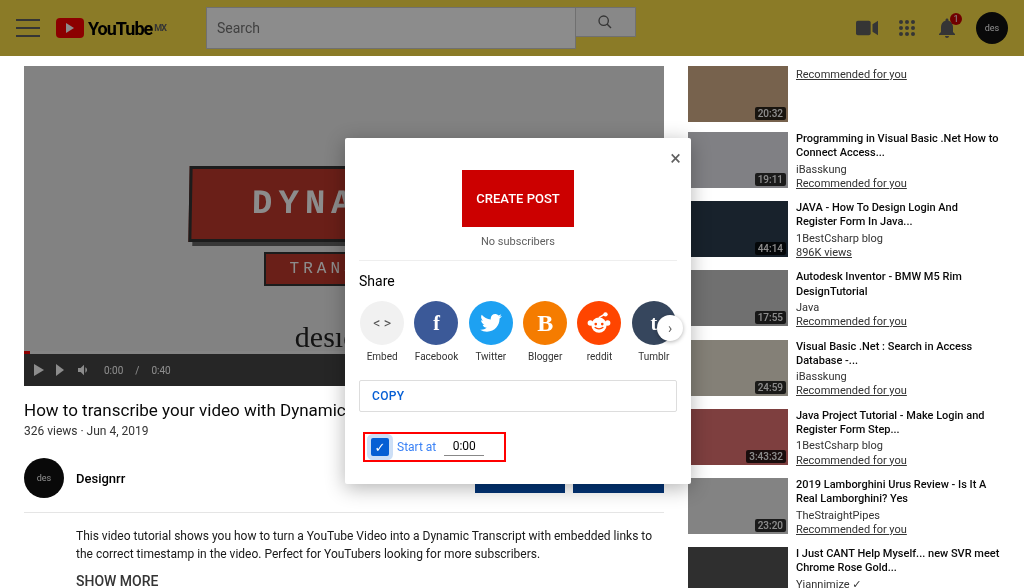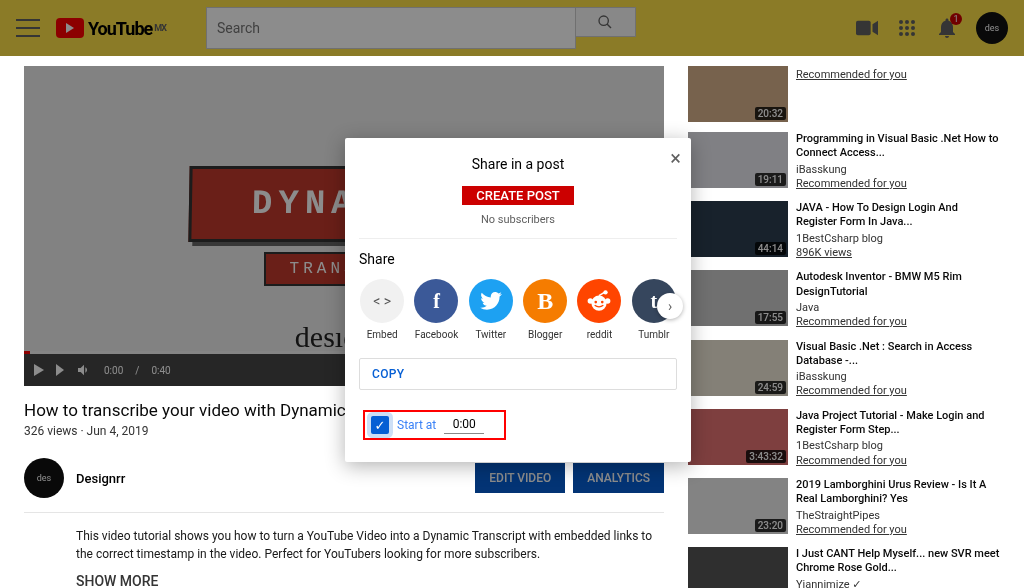--- a/index.html
+++ b/index.html
@@ -49,21 +49,21 @@
   .reco { display:flex; margin-bottom:10px; cursor:pointer; }
   .thumb { width:100px; height:56px; background:#ddd; position:relative; flex-shrink:0; margin-right:8px; display:flex; align-items:center; justify-content:center; font-size:8px; color:#888; overflow:hidden; }
   .dur { position:absolute; right:2px; bottom:2px; background:rgba(0,0,0,0.8); color:#fff; font-size:10px; padding:1px 3px; border-radius:2px; font-weight:500; }
   .rinfo { font-size:11px; line-height:1.3; }
   .rtitle { font-weight:500; color:#111; display:-webkit-box; -webkit-line-clamp:2; -webkit-box-orient:vertical; overflow:hidden; }
   .rchan { color:#606060; margin-top:2px; }
   .rsub { color:#606060;text-decoration:underline; }
   .modal { position:absolute; left:345px; top:138px; width:346px; background:#fff; border-radius:2px; box-shadow:0 4px 20px rgba(0,0,0,0.3); padding:18px 14px 16px; z-index:10; }
   .modal h3 { font-size:14px; font-weight:400; text-align:center; }
   .close { position:absolute; right:10px; top:10px; cursor:pointer; color:#606060; font-size:20px; line-height:1; }
-  .createbtn { display:block; margin:14px auto 8px; background:#cc0000; color:#fff; border:none; padding:2px 14px; font-size:13px; font-weight:500; cursor:pointer; }
+  .createbtn { display:block; margin:14px auto 8px; background:#cc0000; color:#fff; border:none; padding:21px 14px; font-size:13px; font-weight:500; cursor:pointer; }
   .nosubs { text-align:center; font-size:11px; color:#606060; margin-bottom:12px; }
   .hr { border:none; border-top:1px solid #eee; margin:4px 0 12px; }
   .sharelbl { font-size:14px; margin-bottom:12px; }
   .icons { display:flex; gap:8px; align-items:flex-start; position:relative; }
   .shareico { display:flex; flex-direction:column; align-items:center; width:50px; cursor:pointer; }
   .circ { width:44px; height:44px; border-radius:50%; display:flex; align-items:center; justify-content:center; color:#fff; font-weight:700; font-size:20px; }
   .ilabel { font-size:10px; color:#333; margin-top:6px; }
   .embed .circ { background:#f1f1f1; color:#555; font-size:14px; font-weight:400; }
   .fb .circ { background:#3b5998; font-family:Georgia,serif; }
   .tw .circ { background:#1da1f2; }
@@ -246,21 +246,20 @@
             <div class="rtitle">I Just CANT Help Myself... new SVR meet Chrome Rose Gold...</div>
             <div class="rchan">Yiannimize ✓</div>
           </div>
         </div>
       </div>
   </div>
 </div>
 
 <div class="modal">
   <div class="close">×</div>
-  <h3>Share in a post</h3>
   <button class="createbtn">CREATE POST</button>
   <div class="nosubs">No subscribers</div>
   <hr class="hr">
   <div class="sharelbl">Share</div>
   <div class="icons">
     <div class="shareico embed">
         <div class="circ">&lt;&nbsp;&gt;</div>
         <div class="ilabel">Embed</div>
       </div>
     <div class="shareico fb">

